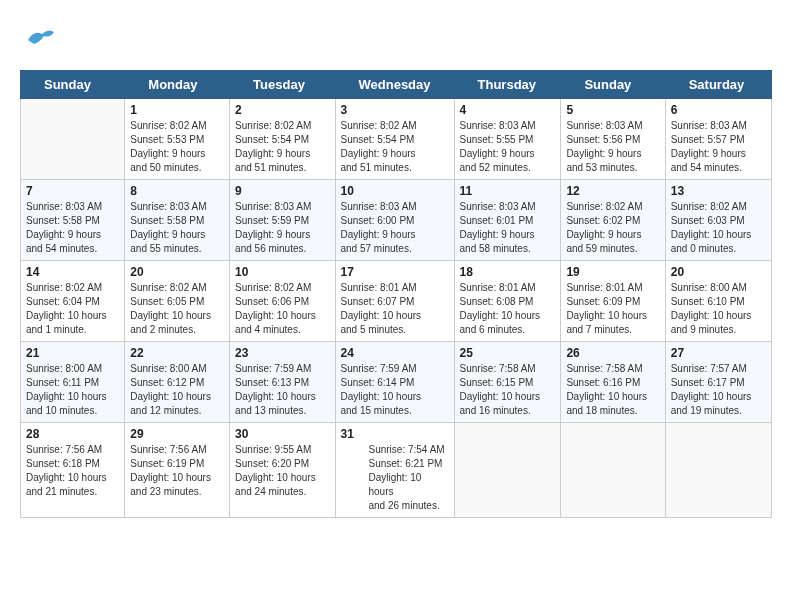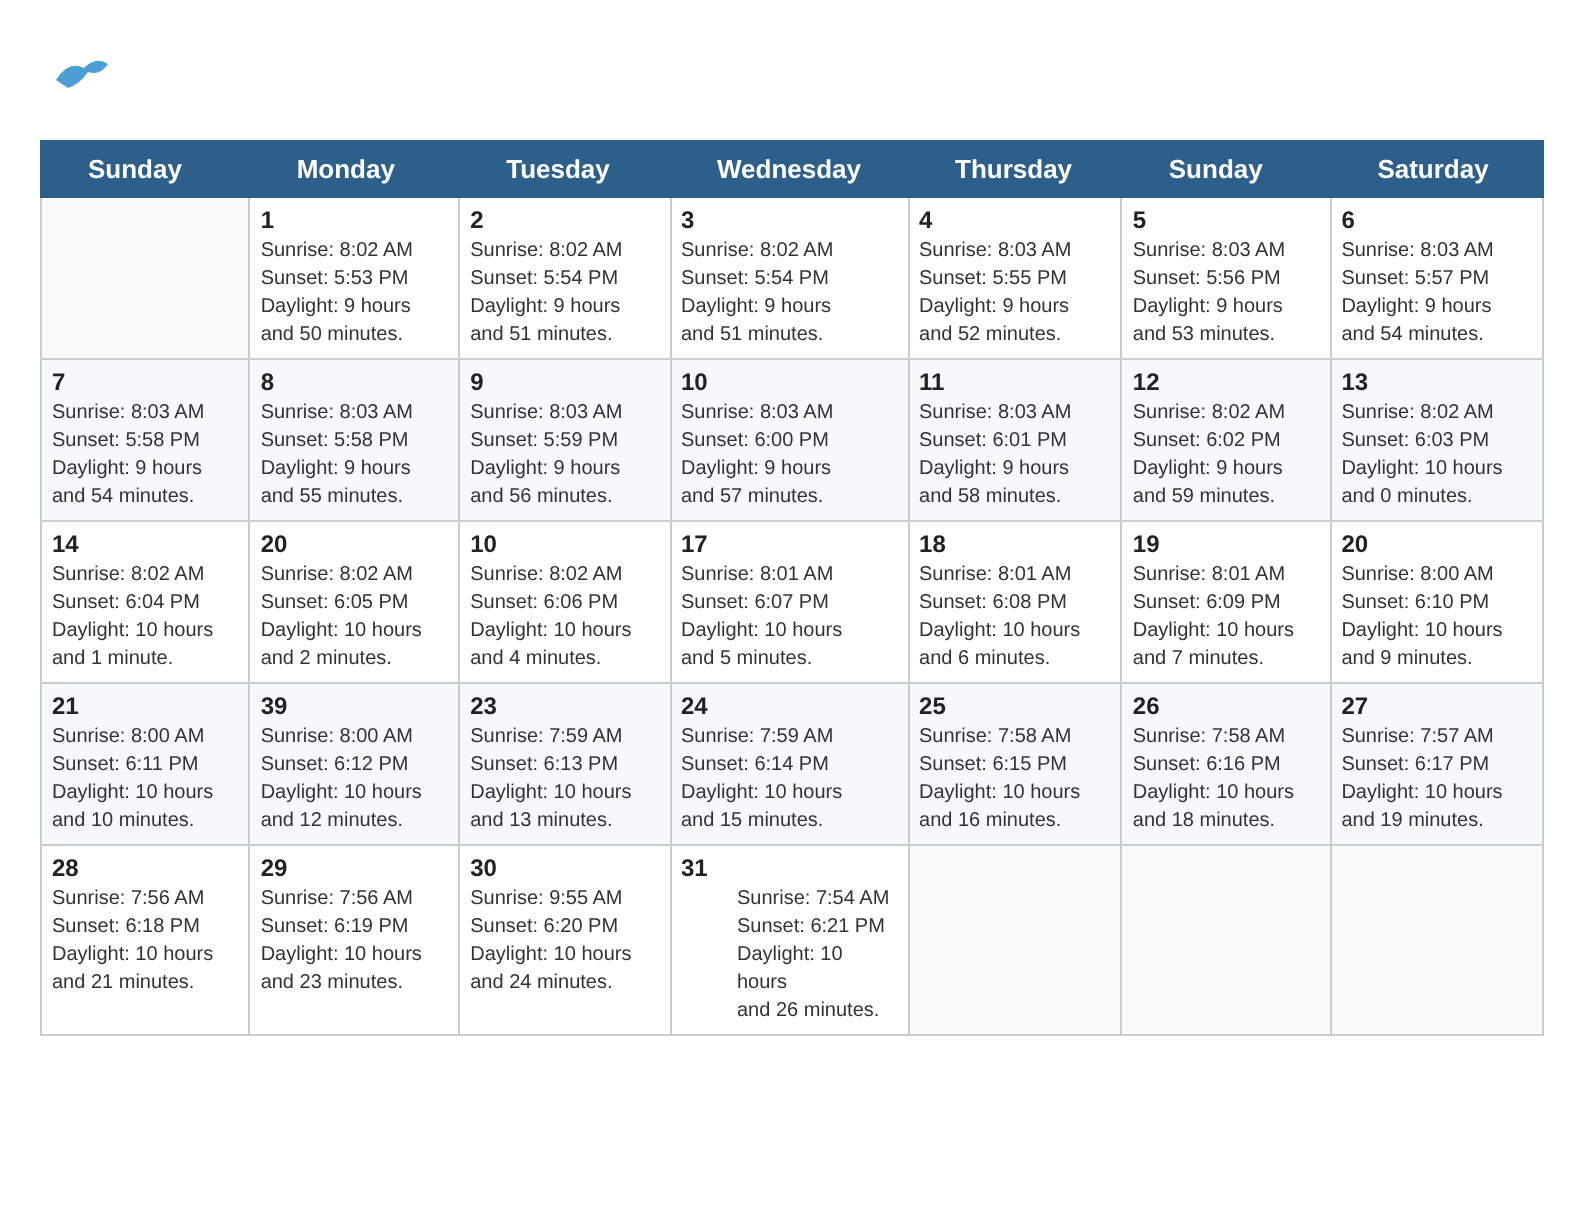--- a/index.html
+++ b/index.html
@@ -280,21 +280,21 @@
       </tr>
       <tr>
         <td>
           <span class="day-num">21</span>
           <div class="day-info" style="white-space: pre-line;">Sunrise: 8:00 AM
 Sunset: 6:11 PM
 Daylight: 10 hours
 and 10 minutes.</div>
         </td>
         <td>
-          <span class="day-num">39</span>
+          <span class="day-num">22</span>
           <div class="day-info" style="white-space: pre-line;">Sunrise: 8:00 AM
 Sunset: 6:12 PM
 Daylight: 10 hours
 and 12 minutes.</div>
         </td>
         <td>
           <span class="day-num">23</span>
           <div class="day-info" style="white-space: pre-line;">Sunrise: 7:59 AM
 Sunset: 6:13 PM
 Daylight: 10 hours

